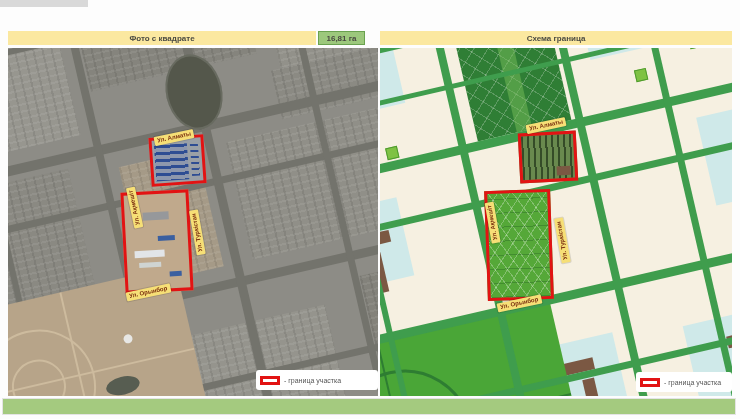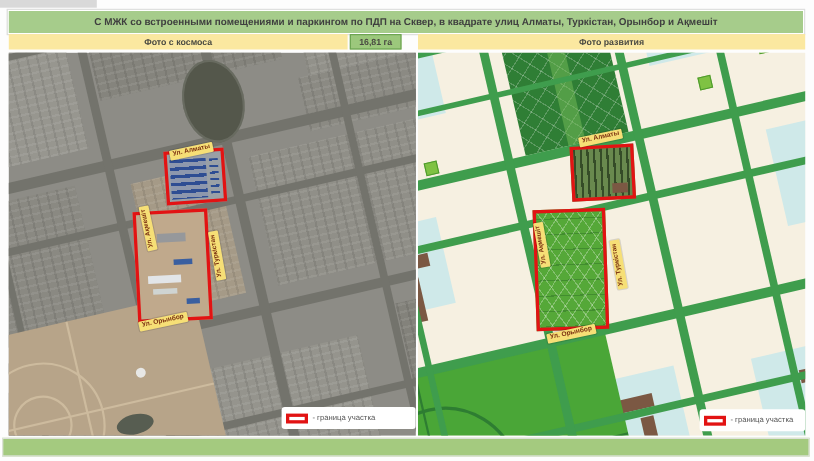--- a/index.html
+++ b/index.html
@@ -33,32 +33,29 @@
   .bottom-strip{left:2px;top:398px;width:734px;height:17px;background:#a4ca7f;border:1px solid #e4e4e4;box-sizing:border-box;}
   .ring{position:absolute;border-radius:50%;}
 </style>
 </head>
 <body>
 
 <div class="slide">
 
   <div class="a top-tab"></div>
 
-  <div class="a title-bar">
-    <span>С МЖК со встроенными помещениями и паркингом по ПДП на Сквер, в квадрате улиц Алматы, Туркістан, Орынбор и Ақмешіт</span>
-  </div>
 
   <div class="a sub sub-left">
-    <span>Фото с космоса</span>
+    <span>Фото с квадрате</span>
   </div>
   <div class="a sub badge">
     <span>16,81 га</span>
   </div>
   <div class="a sub sub-right">
-    <span>Фото развития</span>
+    <span>Схема граница</span>
   </div>
 
   <div class="a map map-left">
     <div class="rot" style="left:-125px;top:-136px;">
       <div class="sb" style="left:30px;top:50px;width:190px;height:150px;background-color:#97968f;"></div>
       <div class="sb" style="left:240px;top:30px;width:170px;height:130px;background-color:#85847d;"></div>
       <div class="sb" style="left:430px;top:30px;width:160px;height:150px;background-color:#92918a;"></div>
       <div class="sb" style="left:20px;top:230px;width:180px;height:130px;background-color:#8a8982;"></div>
       <div class="sb" style="left:360px;top:240px;width:190px;height:120px;background-color:#908f88;"></div>
       <div class="sb" style="left:460px;top:400px;width:150px;height:150px;background-color:#83827b;"></div>

